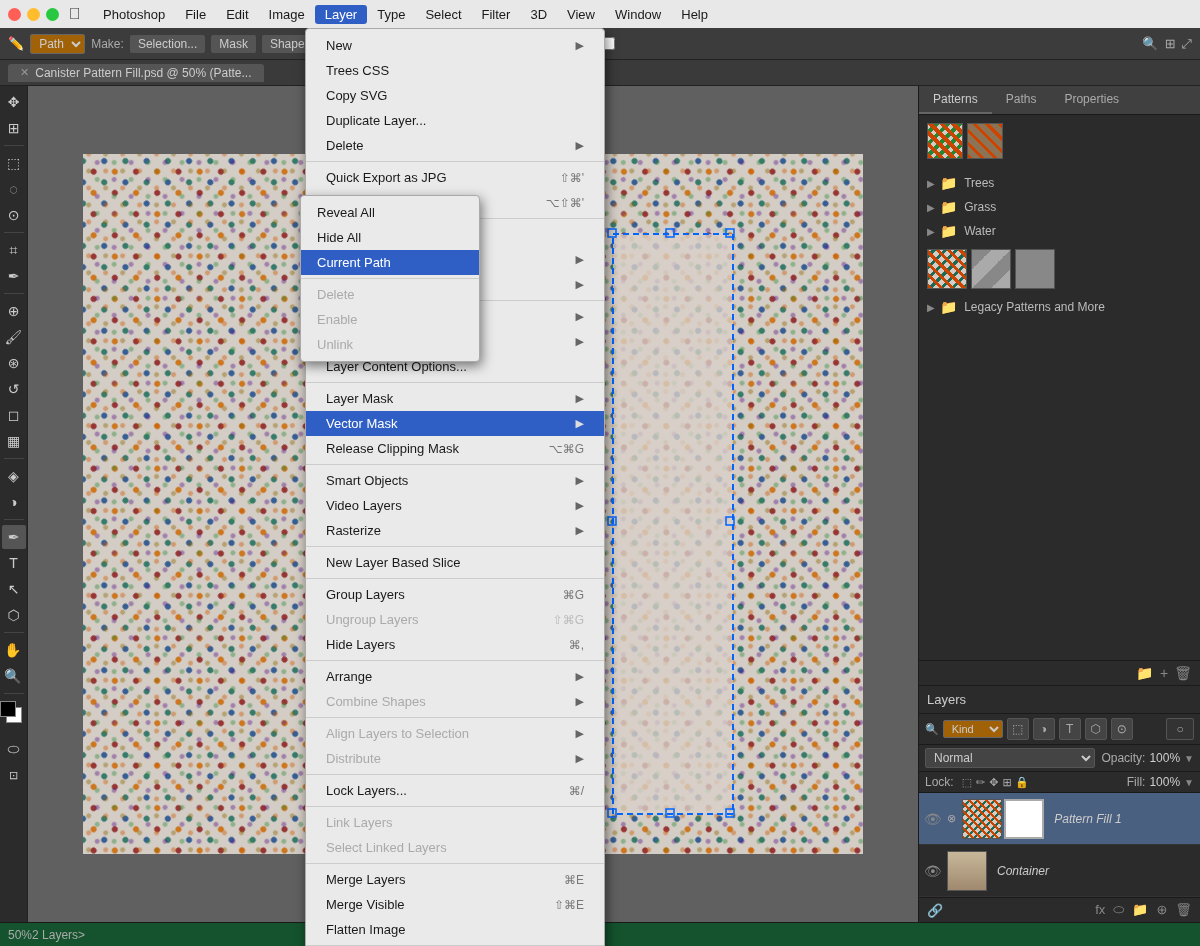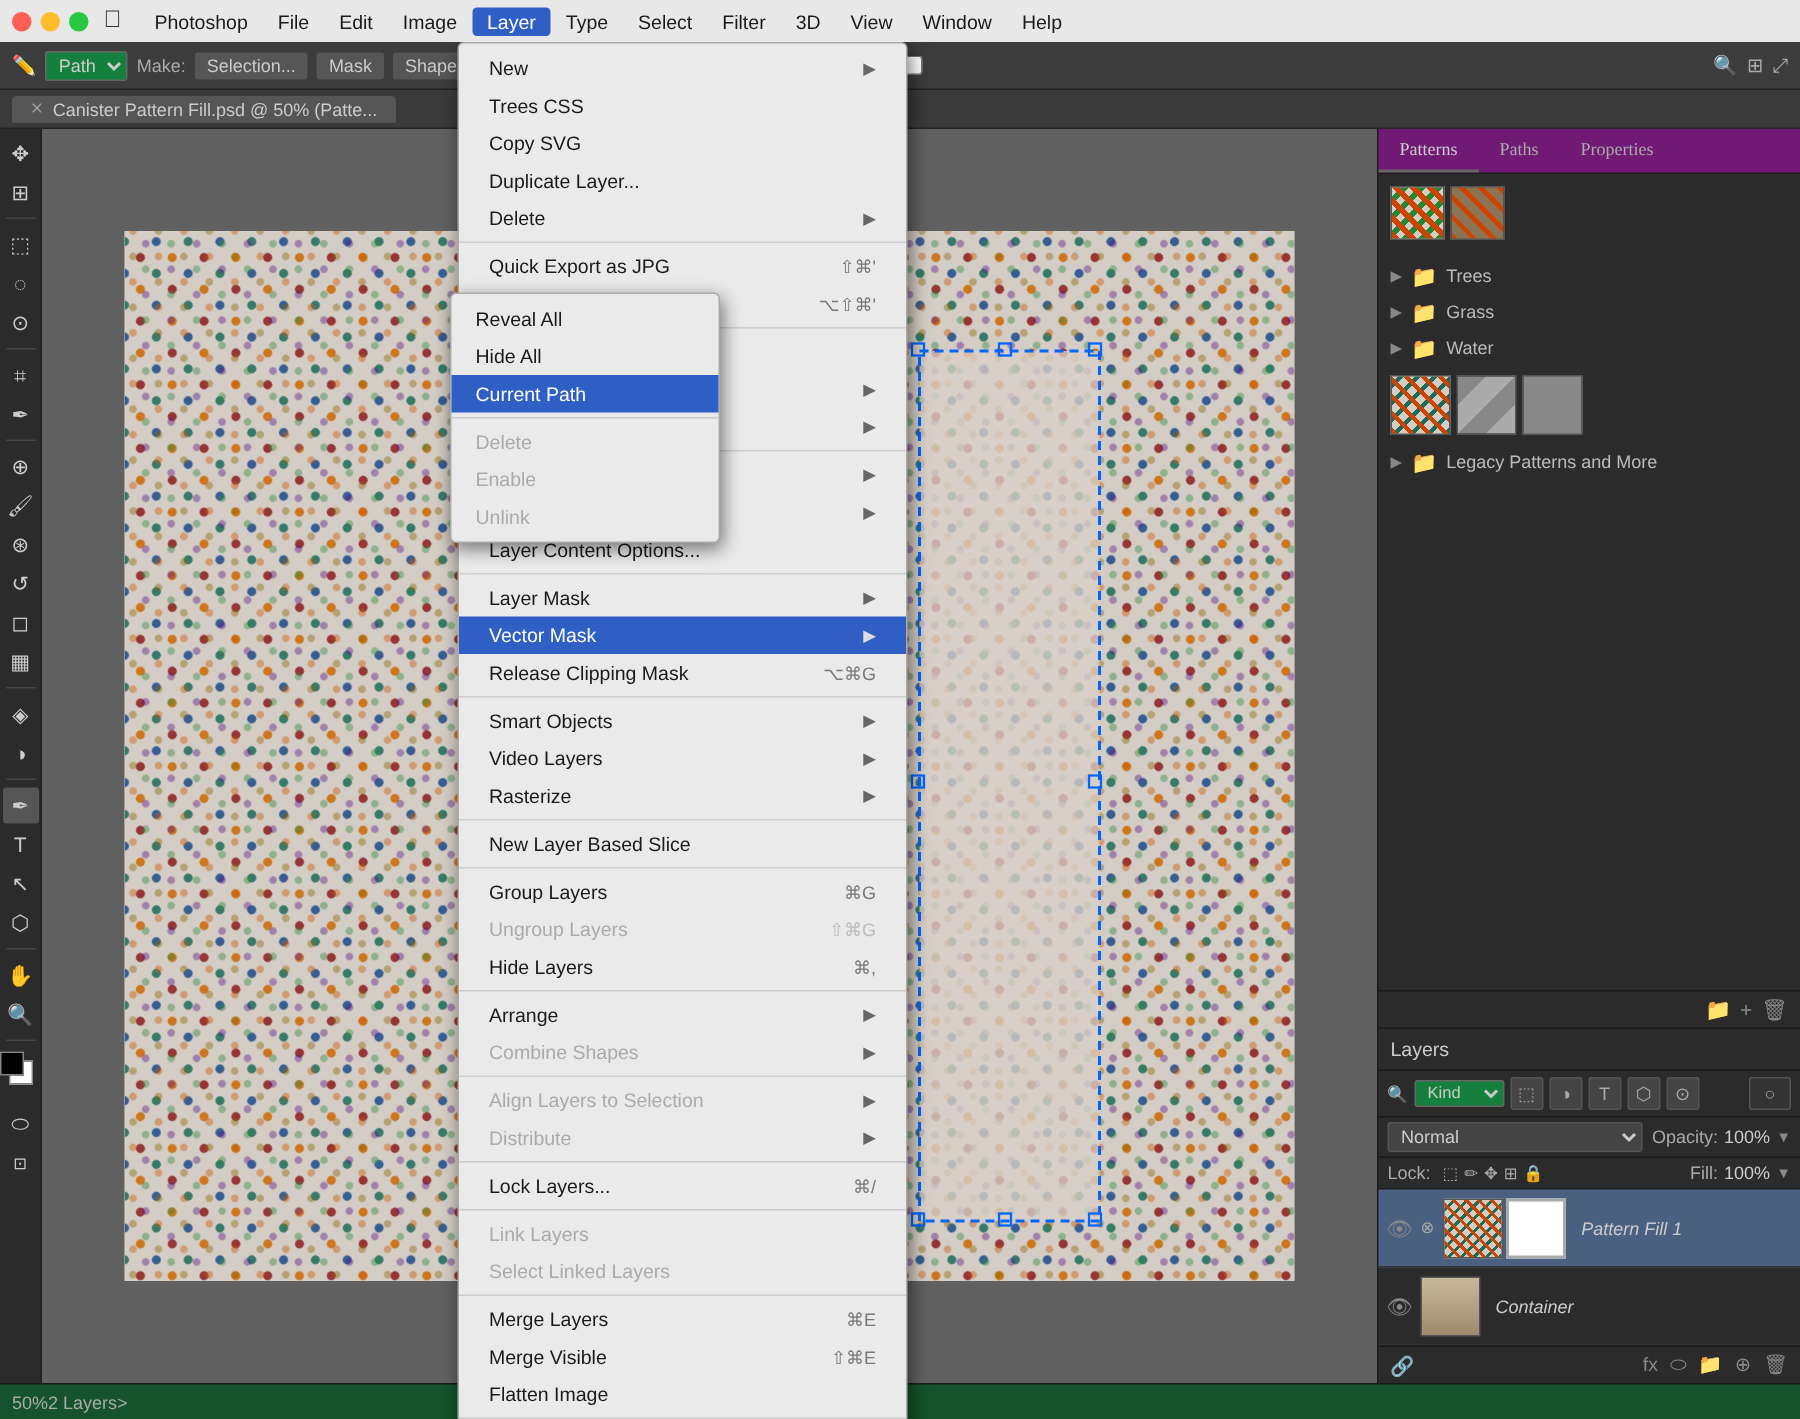--- a/index.html
+++ b/index.html
@@ -12,21 +12,21 @@
     .menu-bar-item.active { background: #2f5fc4; color: white; }
     .traffic-lights { display: flex; gap: 6px; margin-right: 10px; }
     .tl { width: 13px; height: 13px; border-radius: 50%; }
     .tl-close { background: #ff5f57; }
     .tl-min { background: #ffbd2e; }
     .tl-max { background: #28c940; }
 
     
     .options-bar { height: 32px; background: #3c3c3c; display: flex; align-items: center; padding: 0 8px; gap: 6px; border-bottom: 1px solid #222; }
     .options-btn { background: #555; border: none; color: #ccc; padding: 2px 8px; font-size: 12px; cursor: pointer; border-radius: 2px; }
-    .options-select { background: #15803d; border: 1px solid #666; color: #ccc; padding: 1px 4px; font-size: 12px; border-radius: 2px; }
+    .options-select { background: #a16207; border: 1px solid #666; color: #ccc; padding: 1px 4px; font-size: 12px; border-radius: 2px; }
     .options-label { color: #aaa; font-size: 12px; }
     .options-separator { width: 1px; height: 20px; background: #555; margin: 0 4px; }
 
     
     .doc-tab-bar { height: 26px; background: #3a3a3a; display: flex; align-items: center; padding: 0 8px; border-bottom: 1px solid #222; }
     .doc-tab { background: #555; color: #ccc; padding: 2px 12px; font-size: 12px; border-radius: 3px 3px 0 0; display: flex; align-items: center; gap: 6px; }
     .doc-tab-close { color: #999; font-size: 11px; cursor: pointer; }
 
     
     .main-layout { display: flex; height: calc(946px - 28px - 32px - 26px - 24px); }
@@ -45,21 +45,21 @@
     .canvas-content { width: 100%; height: 100%; display: flex; align-items: center; justify-content: center; overflow: hidden; }
     .canvas-pattern { width: 780px; height: 700px; position: relative; background: #d4cdc5; overflow: hidden; }
 
     
     .pattern-svg { position: absolute; top: 0; left: 0; width: 100%; height: 100%; }
 
     
     .right-panel { width: 282px; background: #2b2b2b; border-left: 1px solid #1a1a1a; display: flex; flex-direction: column; }
 
     
-    .panel-tabs { display: flex; background: #701a75; border-bottom: 1px solid #1a1a1a; font-family: Liberation Serif, serif; }
+    .panel-tabs { display: flex; background: #404040; border-bottom: 1px solid #1a1a1a; }
     .panel-tab { padding: 6px 14px; font-size: 12px; color: #aaa; cursor: pointer; border-bottom: 2px solid transparent; }
     .panel-tab.active { color: #ccc; border-bottom-color: #666; }
 
     
     .patterns-panel { flex: 1; overflow: hidden; display: flex; flex-direction: column; }
     .pattern-thumbs { padding: 8px; display: flex; gap: 4px; }
     .pattern-thumb { width: 36px; height: 36px; border: 1px solid #555; }
     .pattern-group { display: flex; align-items: center; padding: 4px 8px; gap: 6px; cursor: pointer; }
     .chevron-icon { font-size: 10px; color: #888; }
     .group-label { font-size: 12px; color: #bbb; }

